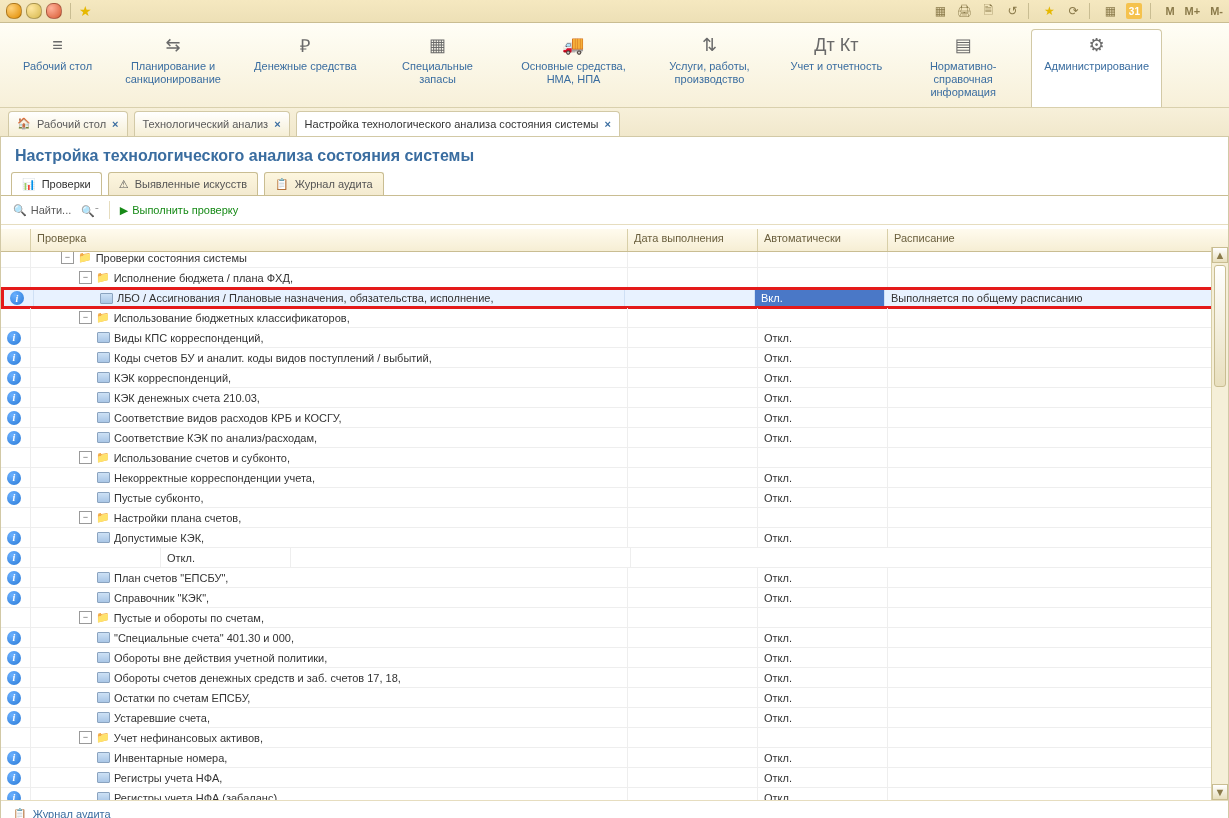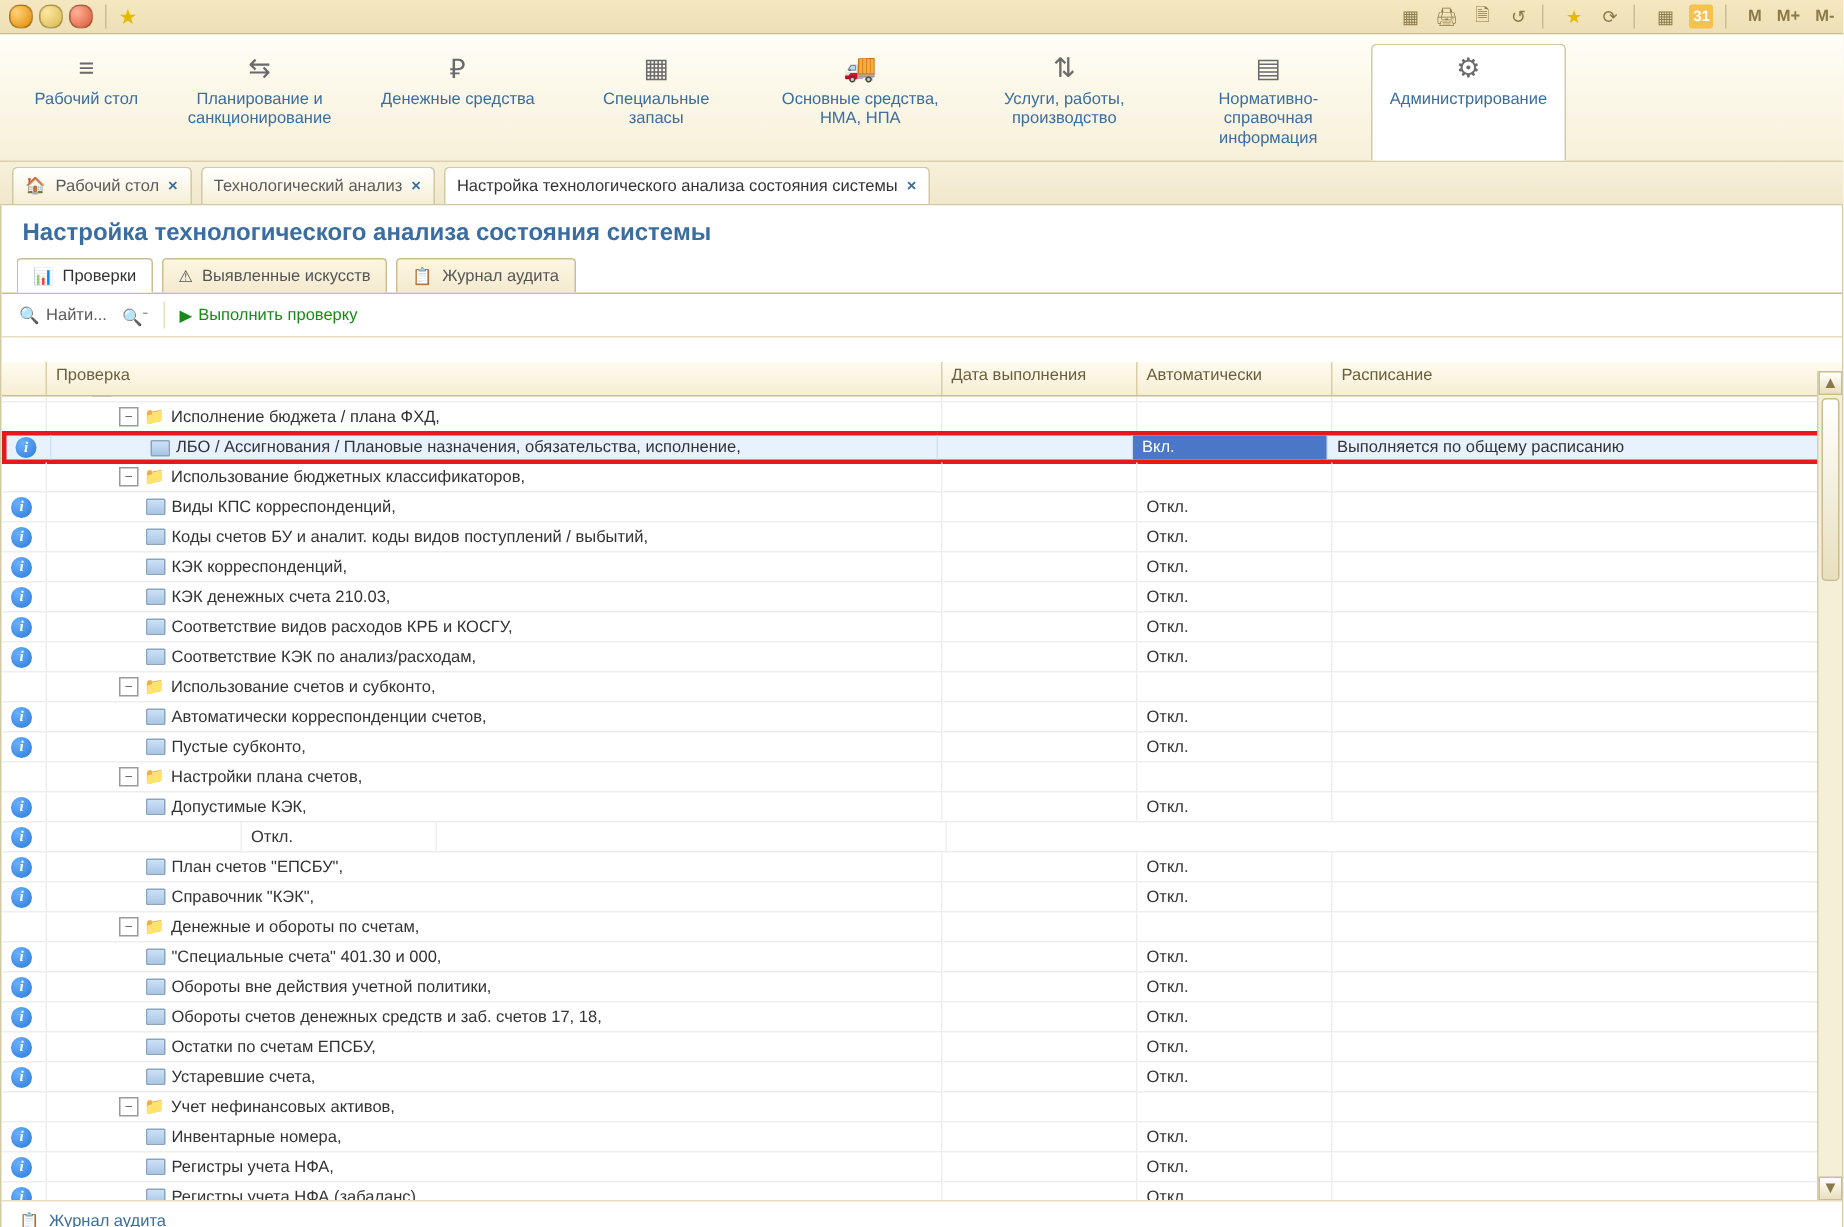--- a/index.html
+++ b/index.html
@@ -37,21 +37,21 @@
 .itab.active{background:#fff;color:#333}
 .itab .iicon{font-size:11px}
 
 .toolbar{height:28px;display:flex;align-items:center;gap:10px;padding:0 12px;border-bottom:1px solid #e6ddbf}
 .tbtn{display:flex;align-items:center;gap:4px;color:#5a5a5a;cursor:pointer}
 .tbtn .mag{color:#3a6da0}
 .tbtn.green{color:#178a17}
 .tsep{width:1px;height:18px;background:#e6ddbf}
 
 .grid{flex:1;overflow:auto;position:relative}
-.ghead{position:sticky;top:16px;display:flex;background:linear-gradient(#fffbee,#f6eed4);border-bottom:1px solid #c9bd92;height:22px;color:#6a5f3d}
+.ghead{position:sticky;top:4px;display:flex;background:linear-gradient(#fffbee,#f6eed4);border-bottom:1px solid #c9bd92;height:22px;color:#6a5f3d}
 .gcol{border-right:1px solid #d8cfa8;padding:3px 6px;box-sizing:border-box}
 .c-info{width:30px;flex:0 0 30px}
 .c-name{flex:1}
 .c-date{width:130px;flex:0 0 130px}
 .c-auto{width:130px;flex:0 0 130px}
 .c-sched{width:340px;flex:0 0 340px;border-right:none}
 
 .grow{display:flex;height:19px;align-items:center;border-bottom:1px solid #eee}
 .grow .gcol{border-right:1px solid #eee;display:flex;align-items:center;height:100%}
 .grow .c-name{gap:4px}
@@ -118,20 +118,24 @@
     </div>
     <div class="section">
       <div class="sicon">🚚</div>
       <div class="slabel">Основные средства, НМА, НПА</div>
     </div>
     <div class="section">
       <div class="sicon">⇅</div>
       <div class="slabel">Услуги, работы, производство</div>
     </div>
     <div class="section">
+      <div class="sicon">Дт Кт</div>
+      <div class="slabel">Учет и отчетность</div>
+    </div>
+    <div class="section">
       <div class="sicon">▤</div>
       <div class="slabel">Нормативно-справочная информация</div>
     </div>
     <div class="section active">
       <div class="sicon">⚙</div>
       <div class="slabel">Администрирование</div>
     </div>
   </div>
 
 <div class="tabbar" id="tabbar">
@@ -331,21 +335,21 @@
           <div class="gcol c-auto"></div>
           <div class="gcol c-sched"></div>
         </div>
         <div class="grow">
           <div class="gcol c-info">
             <span class="info-icon">i</span>
           </div>
           <div class="gcol c-name">
             <span class="indent" style="width:56px"></span>
             <span class="leaf"></span> 
-            <span>Автоматически корреспонденции счетов,</span>
+            <span>Некорректные корреспонденции учета,</span>
           </div>
           <div class="gcol c-date"></div>
           <div class="gcol c-auto">Откл.</div>
           <div class="gcol c-sched"></div>
         </div>
         <div class="grow">
           <div class="gcol c-info">
             <span class="info-icon">i</span>
           </div>
           <div class="gcol c-name">
@@ -415,21 +419,21 @@
           <div class="gcol c-date"></div>
           <div class="gcol c-auto">Откл.</div>
           <div class="gcol c-sched"></div>
         </div>
         <div class="grow">
           <div class="gcol c-info"></div>
           <div class="gcol c-name">
             <span class="indent" style="width:38px"></span>
             <span class="expander">−</span> 
             <span class="folder">📁</span> 
-            <span>Денежные и обороты по счетам,</span>
+            <span>Пустые и обороты по счетам,</span>
           </div>
           <div class="gcol c-date"></div>
           <div class="gcol c-auto"></div>
           <div class="gcol c-sched"></div>
         </div>
         <div class="grow">
           <div class="gcol c-info">
             <span class="info-icon">i</span>
           </div>
           <div class="gcol c-name">

